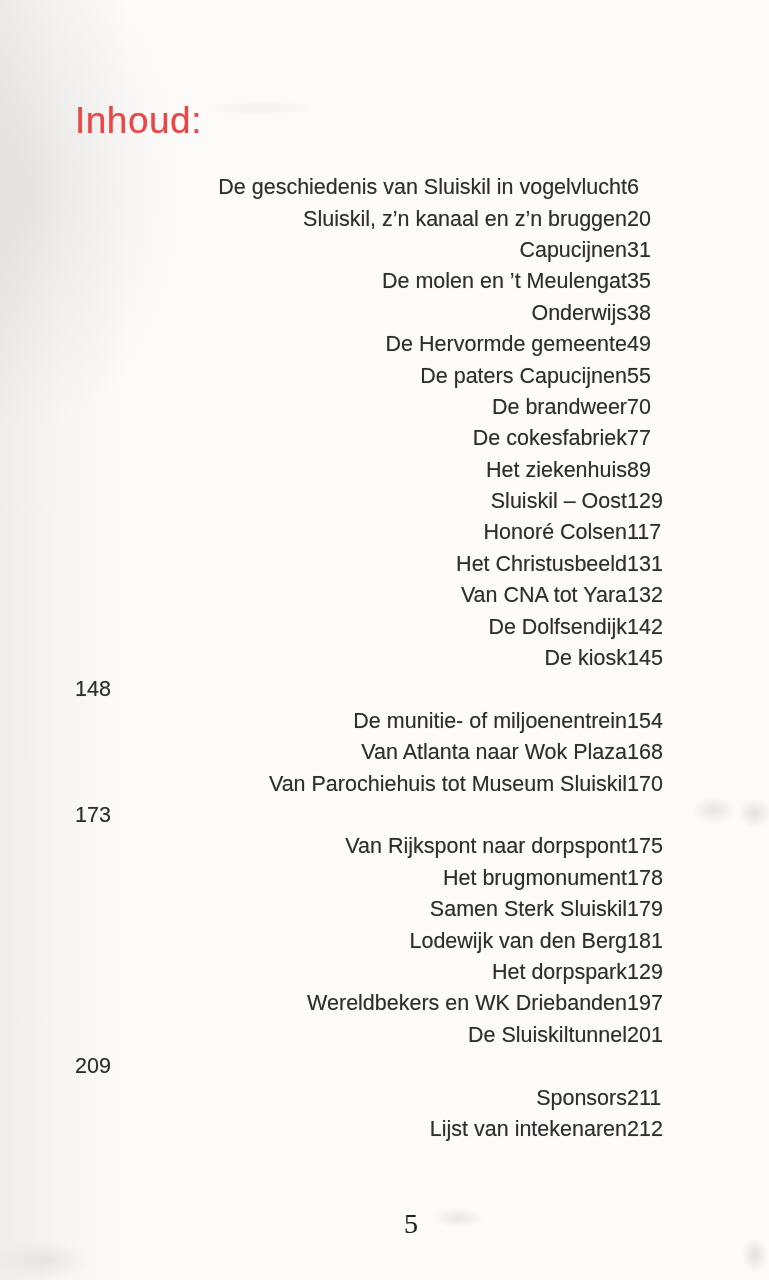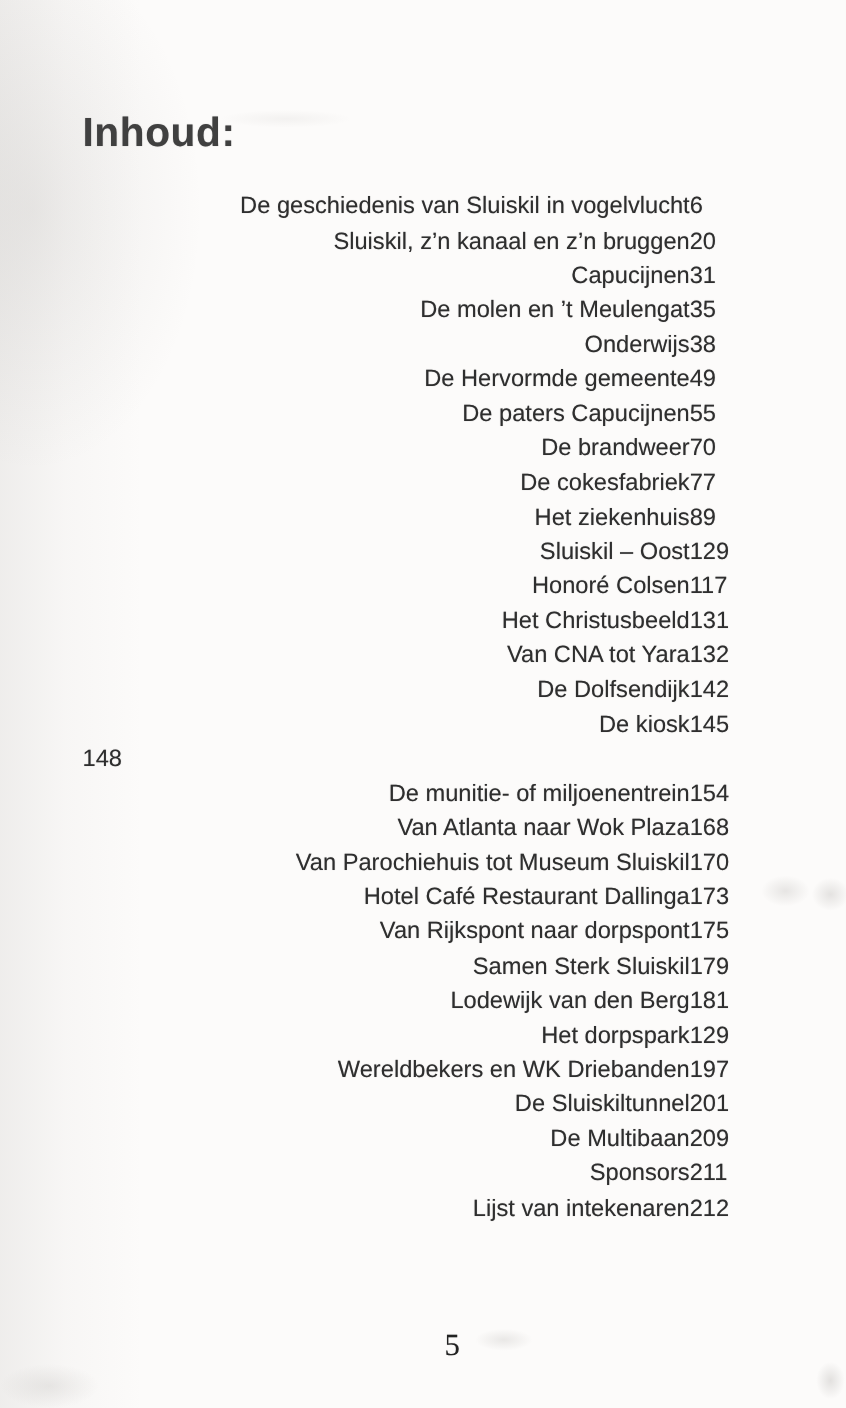--- a/index.html
+++ b/index.html
@@ -24,23 +24,23 @@
     pointer-events: none;
     background:
       radial-gradient(220px 340px at 30px 190px, rgba(110,105,100,0.10), rgba(110,105,100,0.0) 70%),
       linear-gradient(90deg, rgba(120,115,110,0.10), rgba(120,115,110,0.035) 60px, rgba(0,0,0,0) 130px);
   }
   .title {
     position: absolute;
     left: 75px;
     top: 100px;
     font-size: 37px;
-    font-weight: 700;
+    font-weight: 400;
     letter-spacing: 0.5px;
-    color: #404040;
+    color: #ef4444;
     text-shadow: 0 0 1px rgba(40,40,40,0.35);
     text-align: right;
   }
   .toc {
     position: absolute;
     left: 75px;
     top: 172px;
     width: 660px;
     text-align: right;
   }
@@ -166,49 +166,51 @@
       </div>
       <div class="toc-row">
         <span class="toc-label">Van Atlanta naar Wok Plaza</span>
         <span class="toc-page">168</span>
       </div>
       <div class="toc-row">
         <span class="toc-label">Van Parochiehuis tot Museum Sluiskil</span>
         <span class="toc-page">170</span>
       </div>
       <div class="toc-row">
-        <span class="toc-label">Hotel Café Restaurant Dallinga</span>
         <span class="toc-page">173</span>
       </div>
       <div class="toc-row">
         <span class="toc-label">Van Rijkspont naar dorpspont</span>
         <span class="toc-page">175</span>
       </div>
       <div class="toc-row">
+        <span class="toc-label">Het brugmonument</span>
+        <span class="toc-page">178</span>
+      </div>
+      <div class="toc-row">
         <span class="toc-label">Samen Sterk Sluiskil</span>
         <span class="toc-page">179</span>
       </div>
       <div class="toc-row">
         <span class="toc-label">Lodewijk van den Berg</span>
         <span class="toc-page">181</span>
       </div>
       <div class="toc-row">
         <span class="toc-label">Het dorpspark</span>
         <span class="toc-page">129</span>
       </div>
       <div class="toc-row">
         <span class="toc-label">Wereldbekers en WK Driebanden</span>
         <span class="toc-page">197</span>
       </div>
       <div class="toc-row">
         <span class="toc-label">De Sluiskiltunnel</span>
         <span class="toc-page">201</span>
       </div>
       <div class="toc-row">
-        <span class="toc-label">De Multibaan</span>
         <span class="toc-page">209</span>
       </div>
       <div class="toc-row">
         <span class="toc-label">Sponsors</span>
         <span class="toc-page">211</span>
       </div>
       <div class="toc-row">
         <span class="toc-label">Lijst van intekenaren</span>
         <span class="toc-page">212</span>
       </div>

